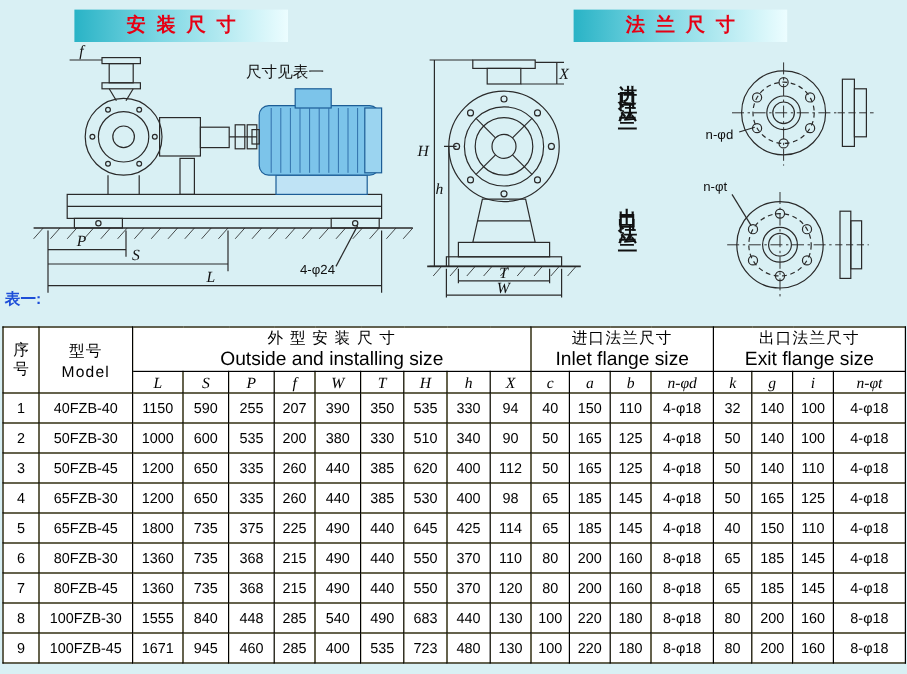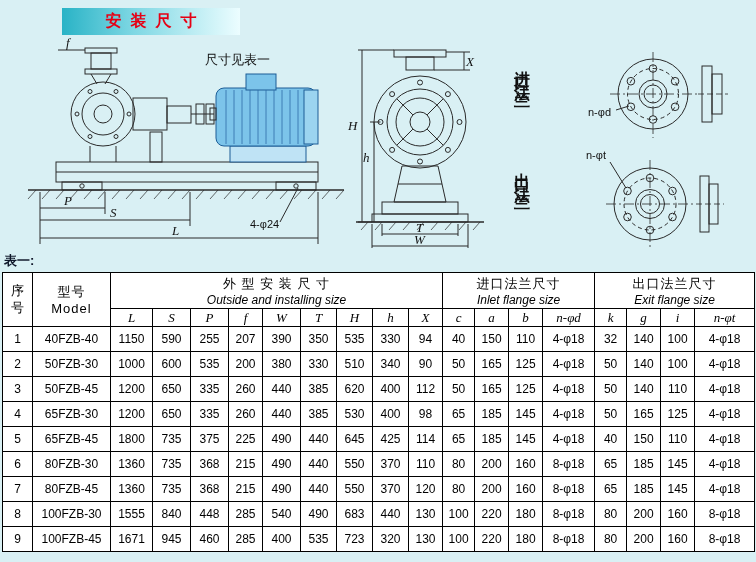--- a/index.html
+++ b/index.html
@@ -22,44 +22,47 @@
   .drawing { position:absolute; top:36px; left:0; }
   .sdim { font:italic 13px "Liberation Serif", serif; fill:#111; }
   .sann { font:11px "Liberation Sans", sans-serif; fill:#111; }
   .snote { font:13px "Liberation Sans", sans-serif; fill:#111; }
   .vtext {
     position:absolute; writing-mode:vertical-rl; text-orientation:upright;
     font-size:16px; font-weight:bold; letter-spacing:7px; color:#111;
   }
   .vtext-inlet { left:511px; top:58px; }
   .vtext-outlet { left:511px; top:160px; }
-  .caption { position:absolute; left:4px; top:252px; font-size:13px; font-weight:bold; color:#0f172a; }
+  .caption { position:absolute; left:4px; top:240px; font-size:13px; font-weight:bold; color:#1d4ed8; }
   table.dims {
     position:absolute; left:2px; top:272px; width:752px;
     border-collapse:collapse; table-layout:fixed; background:#fef9c3;
   }
   table.dims th, table.dims td {
     border:1px solid #000; text-align:center; vertical-align:middle;
     font-weight:normal; color:#000; background:#fff; padding:0;
     overflow:hidden; white-space:nowrap;
   }
   tr.group th { height:36px; font-size:13px; white-space:normal; }
   .gcn { letter-spacing:1px; font-size:13px; }
-  .gen { font-size:12px;font-style:italic; }
+  .gen { font-size:16px; }
   .idx-head { width:16px; margin:0 auto; line-height:1.25; font-size:13px; white-space:normal; word-break:break-all; }
   th.letter { height:18px; font:italic 13px "Liberation Serif", serif; }
   table.dims tbody td { height:25px; font-size:12px; }
 </style>
 </head>
 <body>
 
 <div class="page">
 
   <div class="banner banner-left">
     <span>安装尺寸</span>
+  </div>
+  <div class="banner banner-right">
+    <span>法兰尺寸</span>
   </div>
 
   <svg class="drawing" width="756" height="220" viewBox="0 0 756 220">
 
     <g stroke="#2a2a2a" stroke-width="1" fill="none">
       <rect x="85" y="12" width="32" height="5"></rect>
       <rect x="91" y="17" width="20" height="16"></rect>
       <rect x="85" y="33" width="32" height="5"></rect>
       <line x1="91" y1="38" x2="97" y2="48"></line>
       <line x1="111" y1="38" x2="105" y2="48"></line>
@@ -444,21 +447,21 @@
         <tr>
           <td>9</td>
           <td>100FZB-45</td>
           <td>1671</td>
           <td>945</td>
           <td>460</td>
           <td>285</td>
           <td>400</td>
           <td>535</td>
           <td>723</td>
-          <td>320</td>
+          <td>480</td>
           <td>130</td>
           <td>100</td>
           <td>220</td>
           <td>180</td>
           <td>8-φ18</td>
           <td>80</td>
           <td>200</td>
           <td>160</td>
           <td>8-φ18</td>
         </tr>

